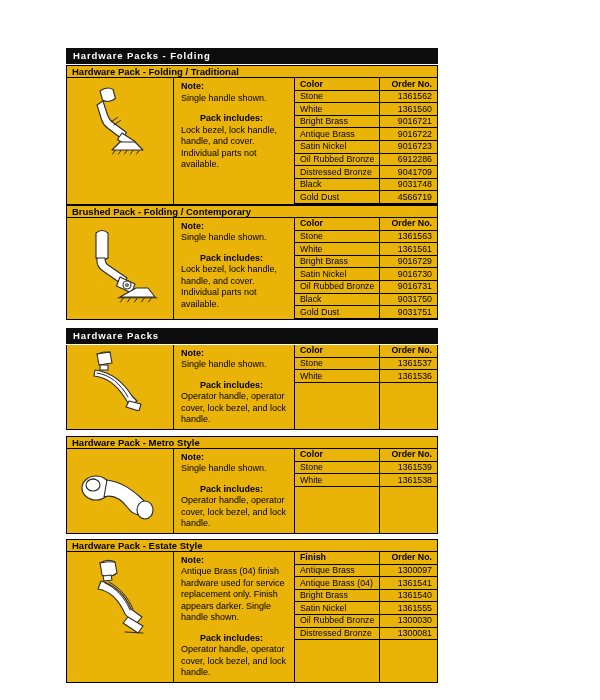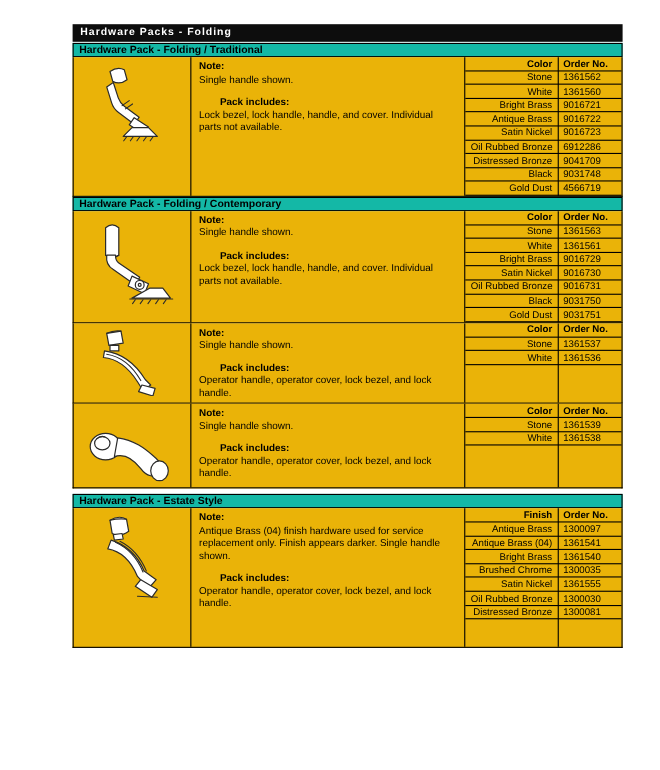--- a/index.html
+++ b/index.html
@@ -1,46 +1,46 @@
 <!DOCTYPE html>
 <html><head>
 <meta charset="utf-8">
 <style>
   html,body{margin:0;padding:0;}
   body{
     width:600px;height:700px;background:#ffffff;
     font-family:"Liberation Sans", sans-serif;color:#000;
     position:relative;overflow:hidden;
   }
-  .doc{position:absolute;left:66px;top:22px;width:500px;}
+  .doc{position:absolute;left:66px;top:48px;width:372px;}
   .group-bar{
     box-sizing:border-box;height:16px;background:#0d0d0d;color:#fff;
     font-size:9.5px;font-weight:bold;letter-spacing:0.9px;
     line-height:16px;padding:0 7px;margin-bottom:1px;
   }
   .section-bar{
-    box-sizing:border-box;height:13px;background:#14b8a6;
+    box-sizing:border-box;height:13px;background:#eab308;
     border:1px solid #000;font-size:9.5px;font-weight:bold;
     line-height:11px;padding:0 5px;
   }
   .section-body{
     box-sizing:border-box;border:1px solid #000;border-top:none;
     display:flex;align-items:stretch;background:#eab308;
   }
   .img-cell{flex:0 0 106px;border-right:1px solid #000;position:relative;overflow:hidden;}
   .img-cell svg{display:block;margin:2px auto 0;}
   .notes-cell{flex:1 1 auto;border-right:1px solid #000;padding:3px 7px;font-size:9px;line-height:11.5px;}
   .notes-cell .b{font-weight:bold;}
   .includes-label{margin-top:9px;padding-left:19px;}
   .table-cell{flex:0 0 142px;position:relative;display:flex;flex-direction:column;}
   .table-cell::before{content:"";position:absolute;left:84px;top:0;bottom:0;width:1px;background:#000;}
   .trow{flex:0 0 12.6px;box-sizing:border-box;display:flex;border-bottom:1px solid #000;height:12.6px;}
   .tcell{box-sizing:border-box;font-size:8.8px;line-height:11px;padding:0.5px 5px;white-space:nowrap;overflow:hidden;}
-  .c1{flex:0 0 84px;text-align:right;}
-  .c2{flex:1 1 auto;text-align:left;}
+  .c1{flex:0 0 84px;text-align:left;}
+  .c2{flex:1 1 auto;text-align:right;}
   .thead .tcell{font-weight:bold;}
   .gap8{margin-top:8px;}
   .gap6{margin-top:6px;}
   .gap5{margin-top:5px;}
   .ill{stroke:#2b2b2b;stroke-width:1.1;fill:#ffffff;stroke-linejoin:round;stroke-linecap:round;}
   .ill-line{stroke:#2b2b2b;stroke-width:1;fill:none;stroke-linecap:round;}
 </style>
 </head>
 <body>
 
@@ -111,21 +111,21 @@
           </div>
           <div class="trow">
             <div class="tcell c1">Gold Dust</div>
             <div class="tcell c2">4566719</div>
           </div>
         </div>
     </div>
   </div>
 
   <div class="section-bar">
-    <span>Hardware Pack - Folding / Contemporary</span>
+    <span>Brushed Pack - Folding / Contemporary</span>
   </div>
   <div class="section-body" style="min-height:102px">
     <div class="img-cell">
       <svg width="100" height="96" viewBox="0 0 100 96">
         <path class="ill" d="M26,13 q6,-5 12,0 l0,25 q-6,4 -12,0 z"></path>
         <path class="ill-line" d="M26,38 q6,4 12,0"></path>
         <path class="ill" d="M27,38 q-1,9 6,13 l20,14 4,-7 -19,-13 q-3,-2 -3,-7 z"></path>
         <path class="ill" d="M50,57 l15,7 -3.5,9 -15,-7 z"></path>
         <circle class="ill" cx="57" cy="65" r="4"></circle>
         <circle class="ill" cx="57" cy="65" r="1.3"></circle>
@@ -171,20 +171,23 @@
             <div class="tcell c2">9031750</div>
           </div>
           <div class="trow">
             <div class="tcell c1">Gold Dust</div>
             <div class="tcell c2">9031751</div>
           </div>
         </div>
     </div>
   </div>
 
+  <div class="group-bar gap8">
+    <span>Hardware Packs</span>
+  </div>
 
   <div class="section-body" style="min-height:68px">
     <div class="img-cell">
       <svg width="100" height="64" viewBox="0 0 100 64">
         <path class="ill" d="M27,7 l13,-2 2,11 -13,2 z"></path>
         <path class="ill-line" d="M27,7 q6.5,-3 13,-2"></path>
         <path class="ill" d="M30,18 h8 v5 h-8 z"></path>
         <path class="ill" d="M25,23 C40,25 52,33 62,49 L67,54 60,59 55,51 C46,37 36,30 24,29 z"></path>
         <path class="ill-line" d="M27,26 C40,28 50,36 58,50"></path>
         <path class="ill" d="M59,54 l12,3 -2,7 -13,-4 z"></path>
@@ -207,20 +210,23 @@
             <div class="tcell c2">1361537</div>
           </div>
           <div class="trow">
             <div class="tcell c1">White</div>
             <div class="tcell c2">1361536</div>
           </div>
         </div>
     </div>
   </div>
 
+  <div class="section-bar gap6">
+    <span>Hardware Pack - Metro Style</span>
+  </div>
   <div class="section-body" style="min-height:77px">
     <div class="img-cell">
       <svg width="100" height="73" viewBox="0 0 100 73">
         <ellipse class="ill" cx="26" cy="37" rx="14" ry="12"></ellipse>
         <path class="ill" d="M37,29 C52,31 62,39 70,46 C76,51 79,56 75,61 C71,66 63,64 58,57 C51,48 43,43 34,46 z"></path>
         <ellipse class="ill" cx="23" cy="34" rx="7" ry="6"></ellipse>
         <path class="ill-line" d="M18,30 q3,-3 7,-2"></path>
         <ellipse class="ill" cx="75" cy="59" rx="8" ry="9"></ellipse>
       </svg>
     </div>
@@ -282,24 +288,20 @@
           </div>
           <div class="trow">
             <div class="tcell c1">Antique Brass (04)</div>
             <div class="tcell c2">1361541</div>
           </div>
           <div class="trow">
             <div class="tcell c1">Bright Brass</div>
             <div class="tcell c2">1361540</div>
           </div>
           <div class="trow">
-            <div class="tcell c1">Brushed Chrome</div>
-            <div class="tcell c2">1300035</div>
-          </div>
-          <div class="trow">
             <div class="tcell c1">Satin Nickel</div>
             <div class="tcell c2">1361555</div>
           </div>
           <div class="trow">
             <div class="tcell c1">Oil Rubbed Bronze</div>
             <div class="tcell c2">1300030</div>
           </div>
           <div class="trow">
             <div class="tcell c1">Distressed Bronze</div>
             <div class="tcell c2">1300081</div>

